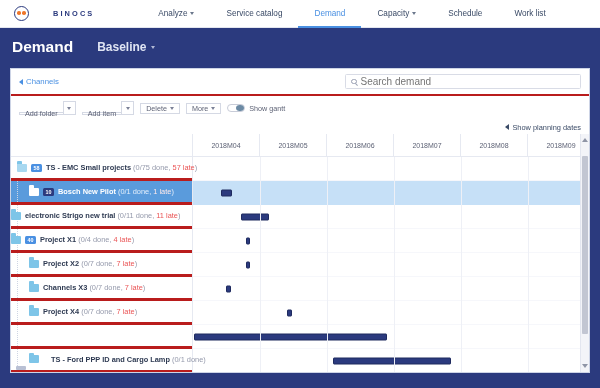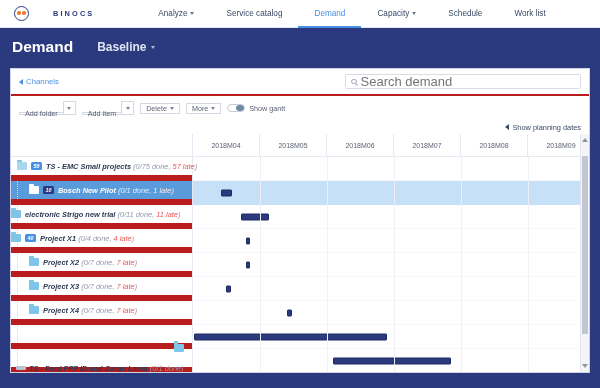--- a/index.html
+++ b/index.html
@@ -81,21 +81,21 @@
     width: 0; height: 0; border-top: 3px solid transparent;
     border-bottom: 3px solid transparent; border-right: 4px solid #4a90e2;
   }
   #searchwrap { margin-left: auto; }
   #searchbox {
     width: 236px; height: 15px; border: 1px solid #d9dce6; border-radius: 1.5px;
     display: flex; align-items: center; padding: 0 5px; gap: 4px;
     background: #fff;
   }
   #searchbox input {
-    border: none; outline: none; font-size: 13px; color: #8d93a6;
+    border: none; outline: none; font-size: 10px; color: #8d93a6;
     font-family: "Liberation Sans", sans-serif; width: 100%; background: transparent;
   }
   .mag {
     width: 5.5px; height: 5.5px; border: 1px solid #9aa0b3; border-radius: 50%;
     position: relative; flex: none;
   }
   .mag::after {
     content: ""; position: absolute; right: -2.4px; bottom: -1.8px;
     width: 3px; height: 1px; background: #9aa0b3; transform: rotate(45deg);
   }
@@ -146,22 +146,22 @@
   .hdrrow { height: 23px; border-bottom: 1px solid #e6e9f1; }
   #timehdr { display: flex; height: 23px; border-bottom: 1px solid #e6e9f1; }
   .mcell {
     width: 67px; flex: none; height: 23px;
     display: flex; align-items: center; justify-content: center;
     font-size: 7px; color: #5d6275; border-right: 1px solid #e6e9f1;
   }
 
   .trow {
     height: 24px; display: flex; align-items: center;
-    border-bottom: 6px solid #b91c1c; padding-right: 4px;
-    position: relative; cursor: pointer; font-style: italic;
+    border-bottom: 3px solid #b91c1c; padding-right: 4px;
+    position: relative; cursor: pointer;
   }
   .trow.selected { background: #5a9bdc; }
   .guide {
     position: absolute; left: 0; top: 0; bottom: 0;
     border-left: 1px dotted #cfd5e3;
   }
   .folder {
     width: 10px; height: 8px; flex: none; position: relative;
     background: #7ec5e8; border-radius: 0 1px 1px 1px;
   }
@@ -355,36 +355,36 @@
             <div class="guide" style="left: 6px;"></div>
             <div style="display: flex; align-items: center; gap: 4px; position: relative; padding-left: 18px;">
               <span class="folder"></span>
               <span class="rowtext"><span class="rowname">Project X2</span><span class="rowmeta"> (0/7 done, </span><span class="rowlate">7 late</span><span class="rowmeta">)</span></span>
             </div>
           </div>
           <div class="trow">
             <div class="guide" style="left: 6px;"></div>
             <div style="display: flex; align-items: center; gap: 4px; position: relative; padding-left: 18px;">
               <span class="folder"></span>
-              <span class="rowtext"><span class="rowname">Project X3</span><span class="rowmeta"> (0/7 done, </span><span class="rowlate">7 late</span><span class="rowmeta">)</span></span>
+              <span class="rowtext"><span class="rowname">Channels X3</span><span class="rowmeta"> (0/7 done, </span><span class="rowlate">7 late</span><span class="rowmeta">)</span></span>
             </div>
           </div>
           <div class="trow">
             <div class="guide" style="left: 6px;"></div>
             <div style="display: flex; align-items: center; gap: 4px; position: relative; padding-left: 18px;">
               <span class="folder"></span>
               <span class="rowtext"><span class="rowname">Project X4</span><span class="rowmeta"> (0/7 done, </span><span class="rowlate">7 late</span><span class="rowmeta">)</span></span>
             </div>
           </div>
           <div class="trow">
             <div class="guide" style="left: 6px;"></div>
           </div>
           <div class="trow">
             <div class="guide" style="left: 6px;"></div>
-            <div style="display: flex; align-items: flex-end; gap: 12px; position: relative; padding-left: 18px; flex-direction: column;">
+            <div style="display: flex; align-items: flex-start; gap: 12px; position: relative; padding-left: 18px;">
               <span class="folder"></span>
               <span class="rowtext"><span class="rowname">TS - Ford PPP ID and Cargo Lamp</span><span class="rowmeta"> (0/1 done)</span><span class="rowlate"></span><span class="rowmeta"></span></span>
             </div>
           </div>
         </div>
     </div>
     <div id="timecol">
       <div id="timehdr">
           <div class="mcell" style="width: 67px;">2018M04</div>
           <div class="mcell" style="width: 67px;">2018M05</div>

